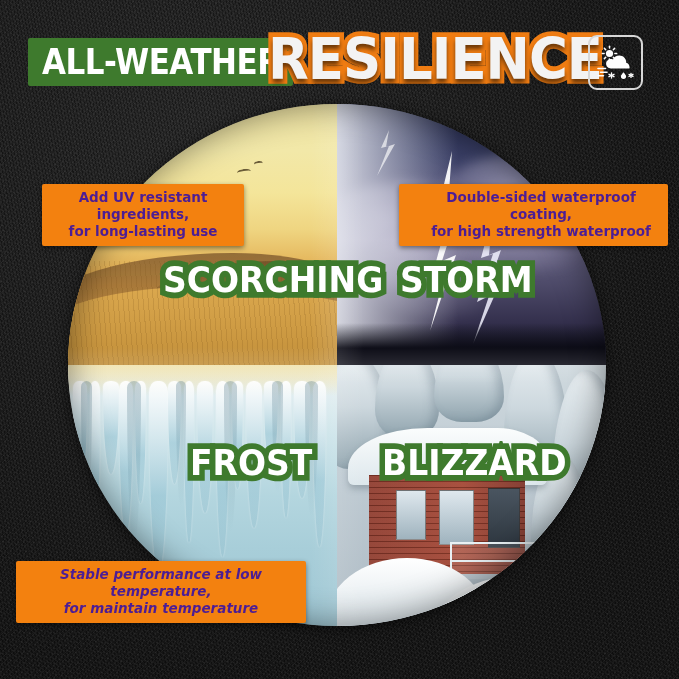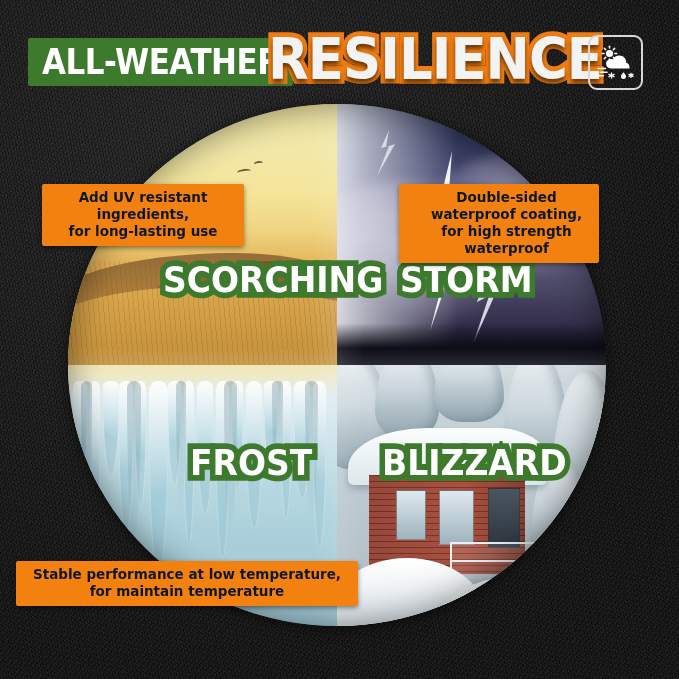--- a/index.html
+++ b/index.html
@@ -296,34 +296,34 @@
   .lbl-scorching { left: 163px; top: 263px; }
   .lbl-storm     { left: 400px; top: 263px; }
   .lbl-frost     { left: 190px; top: 446px; }
   .lbl-blizzard  { left: 382px; top: 446px; }
 
   
   .callout {
     position: absolute;
     z-index: 9;
     background: #f3810f;
-    color: #0f172a;
+    color: #4c1d95;
     font-family: "DejaVu Sans", sans-serif;
     font-size: 13.5px;
     font-weight: bold;
     line-height: 17px;
     text-align: center;
     padding: 5px 10px 6px;
     border-radius: 2px;
     box-shadow: 0 2px 5px rgba(0,0,0,.45);
     white-space: pre-line;
   }
   .co-tl { left: 42px;  top: 184px; width: 202px; }
-  .co-tr { left: 399px; top: 184px; width: 200px; padding-left: 25px; }
-  .co-bl { left: 16px;  top: 561px; width: 342px; }
+  .co-tr { left: 399px; top: 184px; width: 269px; padding-left: 25px; }
+  .co-bl { left: 16px;  top: 561px; width: 290px; font-style: italic; }
   .co-br { left: 357px; top: 561px; width: 303px; }
 </style>
 </head>
 <body>
 
 <div id="poster">
 
   <div class="header">
 
     <div class="title-green-bar">

